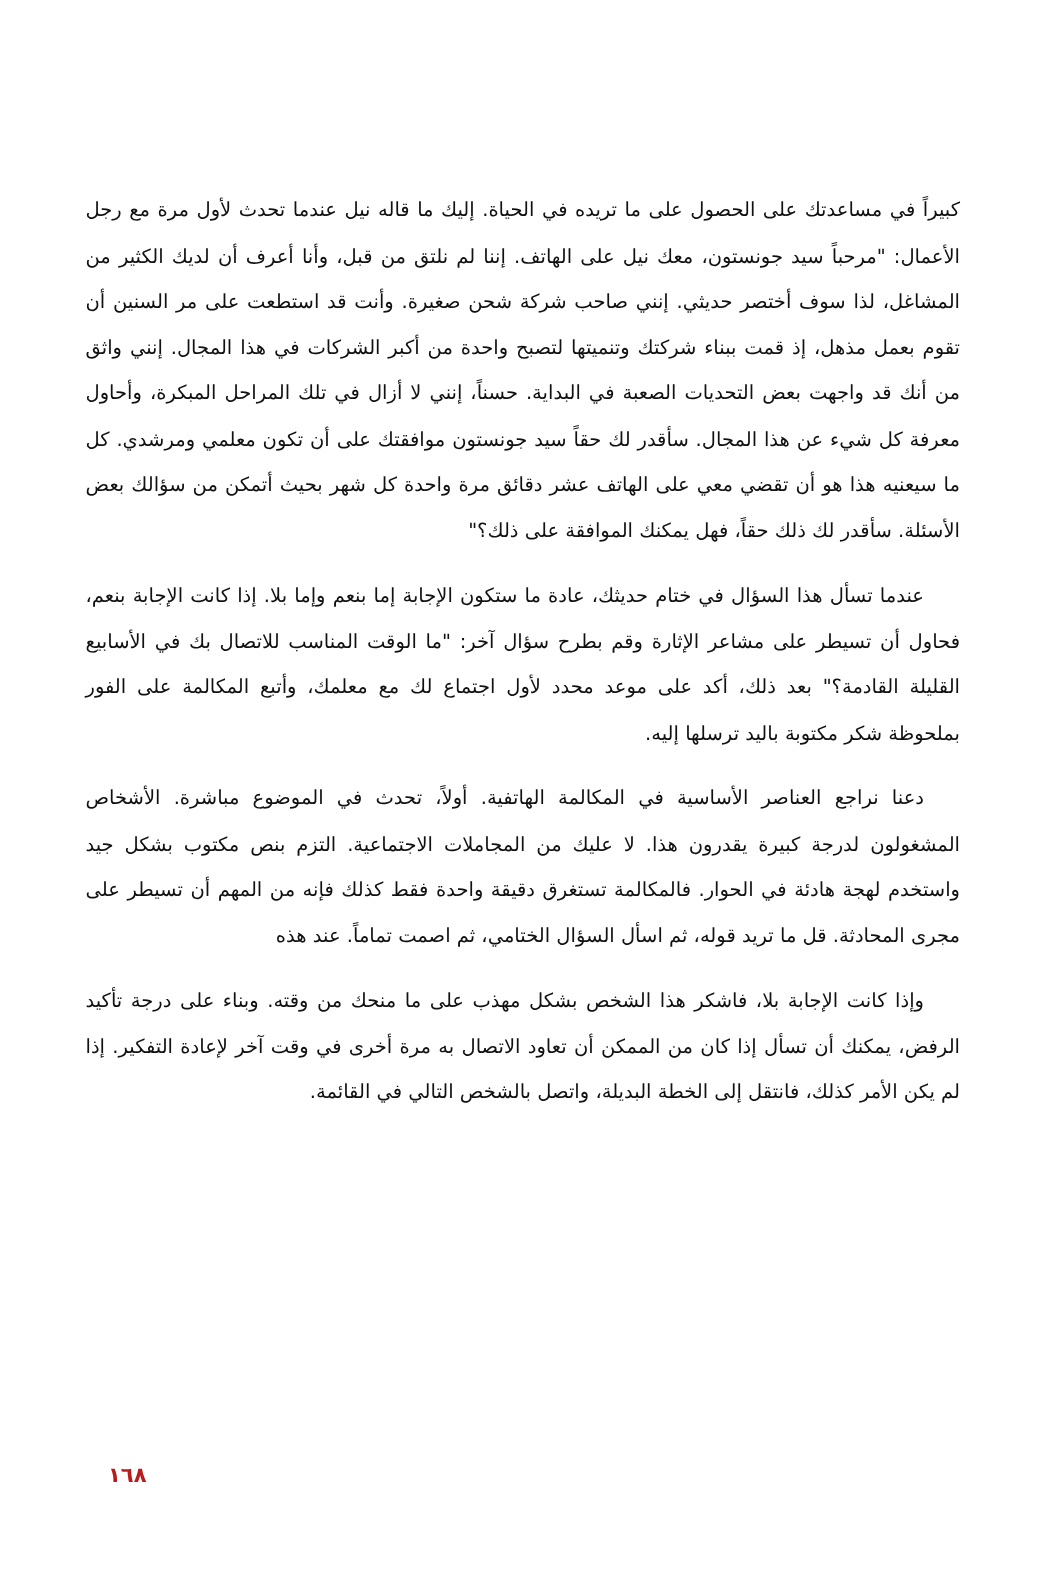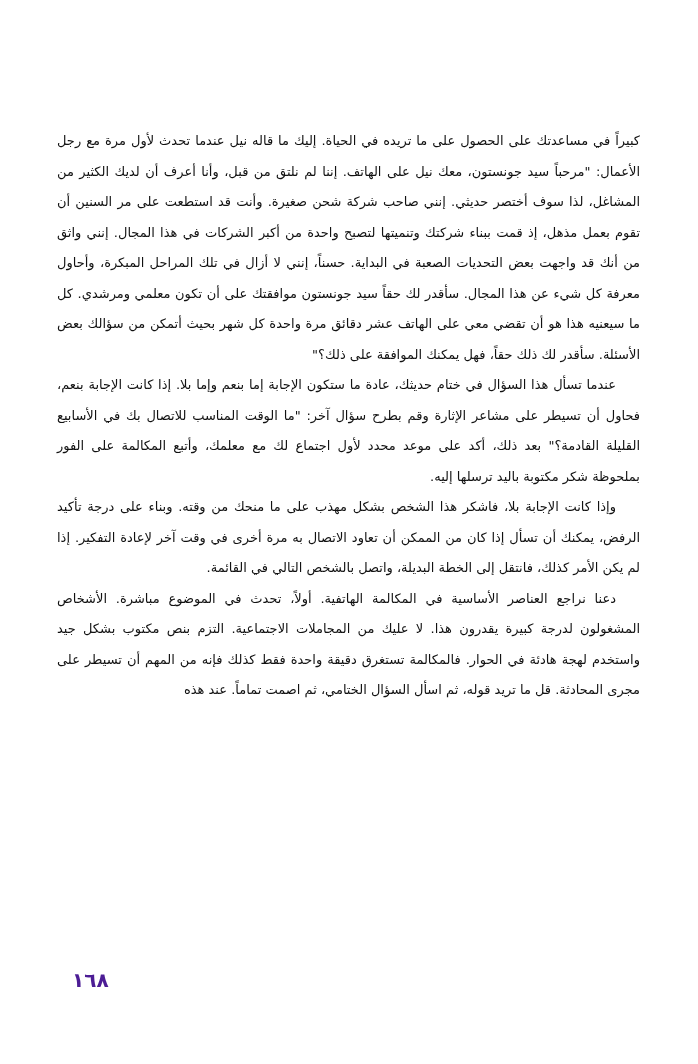--- a/index.html
+++ b/index.html
@@ -40,40 +40,40 @@
     right: 58px;
     left: 57px;
   }
   .para {
     font-size: 13px;
     line-height: 30.5px;
     text-align: justify;
     text-justify: inter-word;
     color: #111111;
   }
-  .para + .para { }
+  .para + .para { margin-top: 13px; }
   .para.indent { text-indent: 24px; }
   .page-number {
     position: absolute;
     bottom: 72px;
     left: 72px;
-    font-size: 20px;
+    font-size: 14px;
     font-weight: bold;
-    color: #4c1d95;
+    color: #b91c1c;
     text-align: right;
   }
 </style>
 </head>
 <body>
 
 <div class="page">
 
 
   <div class="content">
     <p class="para">كبيراً في مساعدتك على الحصول على ما تريده في الحياة. إليك ما قاله نيل عندما تحدث لأول مرة مع رجل الأعمال: "مرحباً سيد جونستون، معك نيل على الهاتف. إننا لم نلتق من قبل، وأنا أعرف أن لديك الكثير من المشاغل، لذا سوف أختصر حديثي. إنني صاحب شركة شحن صغيرة. وأنت قد استطعت على مر السنين أن تقوم بعمل مذهل، إذ قمت ببناء شركتك وتنميتها لتصبح واحدة من أكبر الشركات في هذا المجال. إنني واثق من أنك قد واجهت بعض التحديات الصعبة في البداية. حسناً، إنني لا أزال في تلك المراحل المبكرة، وأحاول معرفة كل شيء عن هذا المجال. سأقدر لك حقاً سيد جونستون موافقتك على أن تكون معلمي ومرشدي. كل ما سيعنيه هذا هو أن تقضي معي على الهاتف عشر دقائق مرة واحدة كل شهر بحيث أتمكن من سؤالك بعض الأسئلة. سأقدر لك ذلك حقاً، فهل يمكنك الموافقة على ذلك؟"</p>
     <p class="para indent">عندما تسأل هذا السؤال في ختام حديثك، عادة ما ستكون الإجابة إما بنعم وإما بلا. إذا كانت الإجابة بنعم، فحاول أن تسيطر على مشاعر الإثارة وقم بطرح سؤال آخر: "ما الوقت المناسب للاتصال بك في الأسابيع القليلة القادمة؟" بعد ذلك، أكد على موعد محدد لأول اجتماع لك مع معلمك، وأتبع المكالمة على الفور بملحوظة شكر مكتوبة باليد ترسلها إليه.</p>
+    <p class="para indent">دعنا نراجع العناصر الأساسية في المكالمة الهاتفية. أولاً، تحدث في الموضوع مباشرة. الأشخاص المشغولون لدرجة كبيرة يقدرون هذا. لا عليك من المجاملات الاجتماعية. التزم بنص مكتوب بشكل جيد واستخدم لهجة هادئة في الحوار. فالمكالمة تستغرق دقيقة واحدة فقط كذلك فإنه من المهم أن تسيطر على مجرى المحادثة. قل ما تريد قوله، ثم اسأل السؤال الختامي، ثم اصمت تماماً. عند هذه</p>
     <p class="para indent">وإذا كانت الإجابة بلا، فاشكر هذا الشخص بشكل مهذب على ما منحك من وقته. وبناء على درجة تأكيد الرفض، يمكنك أن تسأل إذا كان من الممكن أن تعاود الاتصال به مرة أخرى في وقت آخر لإعادة التفكير. إذا لم يكن الأمر كذلك، فانتقل إلى الخطة البديلة، واتصل بالشخص التالي في القائمة.</p>
-    <p class="para indent">دعنا نراجع العناصر الأساسية في المكالمة الهاتفية. أولاً، تحدث في الموضوع مباشرة. الأشخاص المشغولون لدرجة كبيرة يقدرون هذا. لا عليك من المجاملات الاجتماعية. التزم بنص مكتوب بشكل جيد واستخدم لهجة هادئة في الحوار. فالمكالمة تستغرق دقيقة واحدة فقط كذلك فإنه من المهم أن تسيطر على مجرى المحادثة. قل ما تريد قوله، ثم اسأل السؤال الختامي، ثم اصمت تماماً. عند هذه</p>
   </div>
 
   <div class="page-number">١٦٨</div>
 
 </div>
 
 </body></html>

